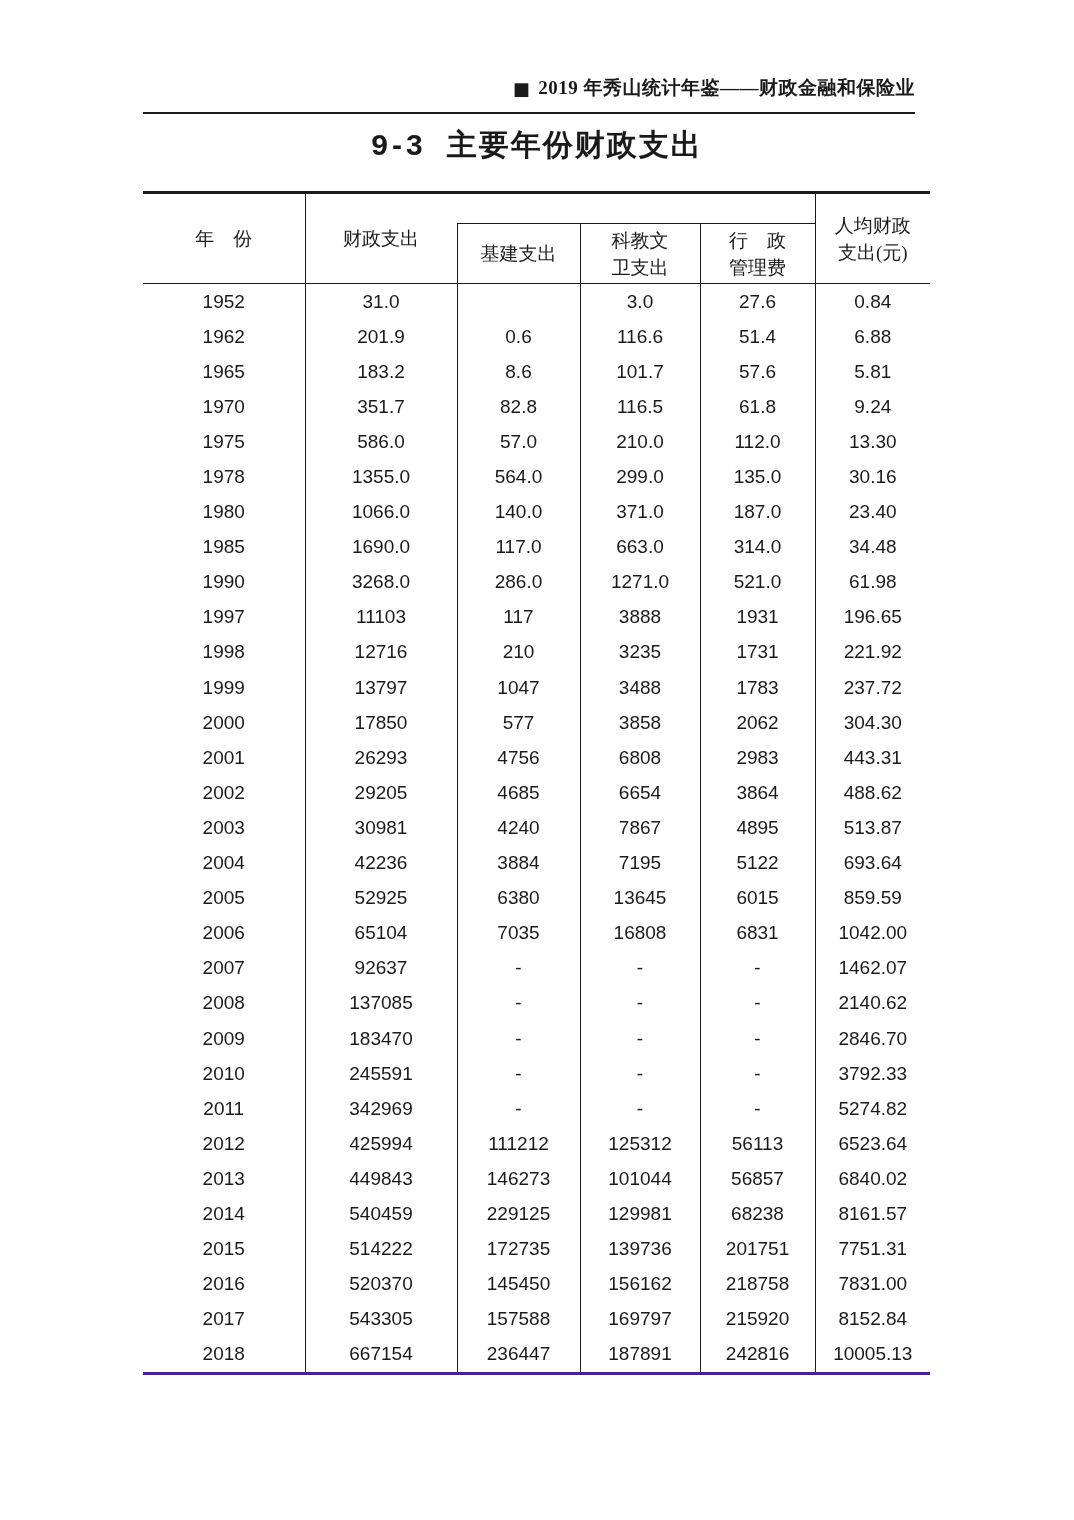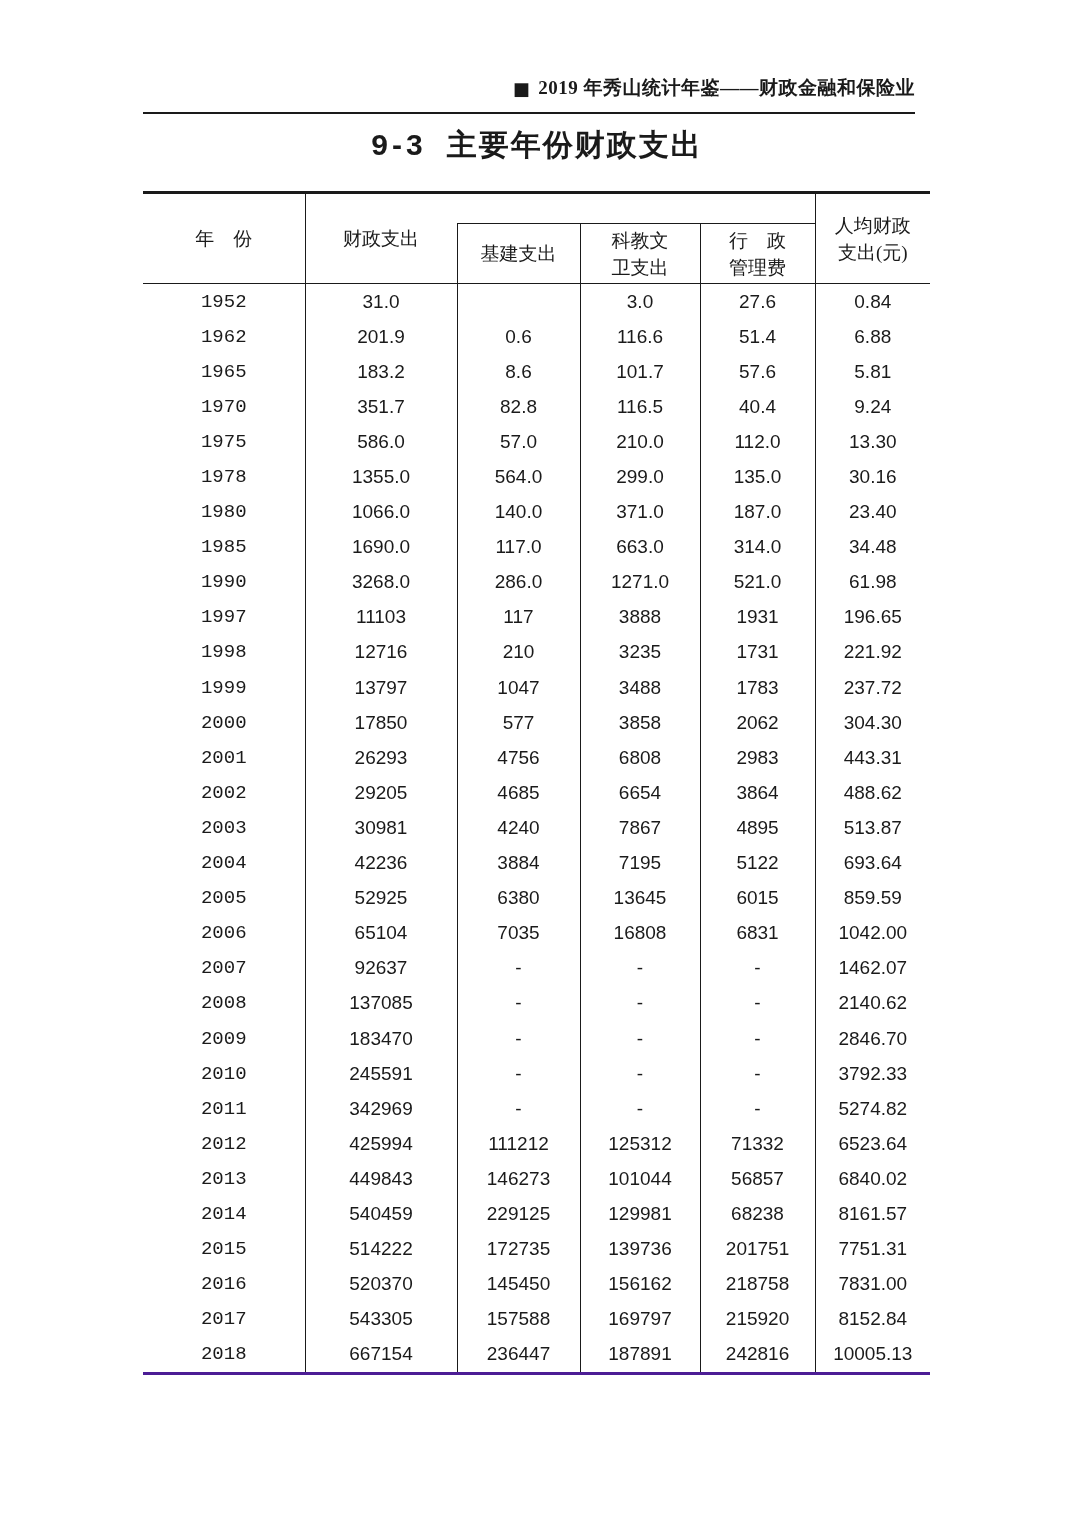--- a/index.html
+++ b/index.html
@@ -60,21 +60,21 @@
   th.year{border-right:1.5px solid #1a1a1a;}
   th.spacer{border-bottom:1.5px solid #1a1a1a;}
   th.capital{border-left:1.5px solid #1a1a1a;border-right:1.5px solid #1a1a1a;}
   th.scieduh{border-right:1.5px solid #1a1a1a;}
   th.percap{border-left:1.5px solid #1a1a1a;}
   tbody td{
     height:35.1px;
     font-family:"Liberation Sans","DejaVu Sans",sans-serif;
     font-size:19px;
   }
-  tbody td:nth-child(1){font-family:Liberation Mono, monospace;}
+  tbody td:nth-child(1){font-family:Liberation Sans, sans-serif;}
   tbody td:not(:last-child){border-right:1.5px solid #1a1a1a;}
   
   .page-number{
     position:absolute;left:143px;top:1404px;width:772px;
     text-align:right;font-family:"Liberation Sans","DejaVu Sans",sans-serif;
     font-size:18px;letter-spacing:1px;
   }
 </style>
 </head>
 <body>
@@ -139,21 +139,21 @@
       <td>8.6</td>
       <td>101.7</td>
       <td>57.6</td>
       <td>5.81</td>
     </tr>
         <tr>
       <td>1970</td>
       <td>351.7</td>
       <td>82.8</td>
       <td>116.5</td>
-      <td>40.4</td>
+      <td>61.8</td>
       <td>9.24</td>
     </tr>
         <tr>
       <td>1975</td>
       <td>586.0</td>
       <td>57.0</td>
       <td>210.0</td>
       <td>112.0</td>
       <td>13.30</td>
     </tr>
@@ -307,21 +307,21 @@
       <td>-</td>
       <td>-</td>
       <td>-</td>
       <td>5274.82</td>
     </tr>
         <tr>
       <td>2012</td>
       <td>425994</td>
       <td>111212</td>
       <td>125312</td>
-      <td>71332</td>
+      <td>56113</td>
       <td>6523.64</td>
     </tr>
         <tr>
       <td>2013</td>
       <td>449843</td>
       <td>146273</td>
       <td>101044</td>
       <td>56857</td>
       <td>6840.02</td>
     </tr>

